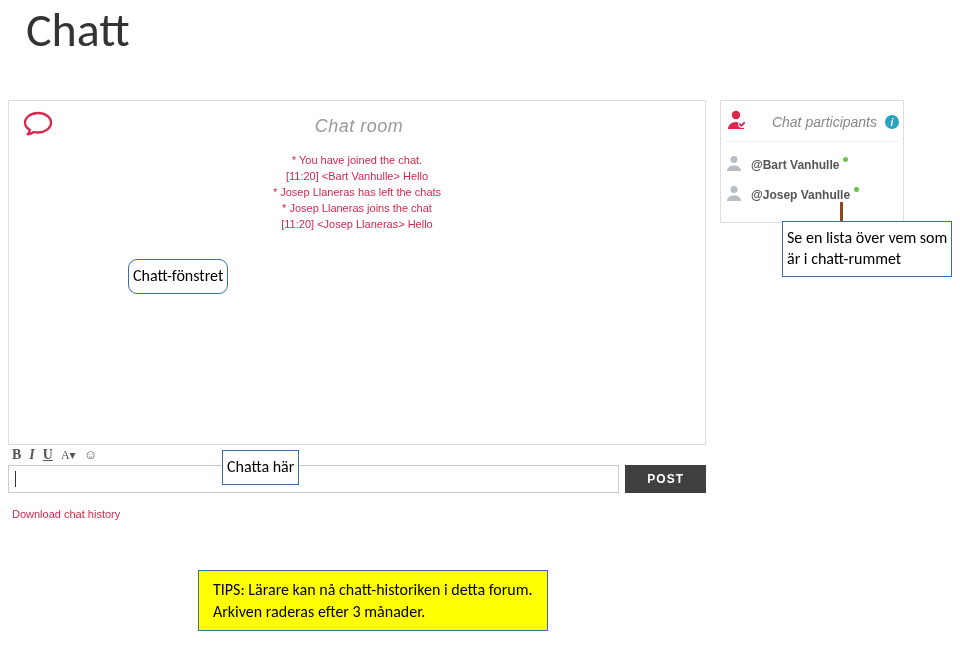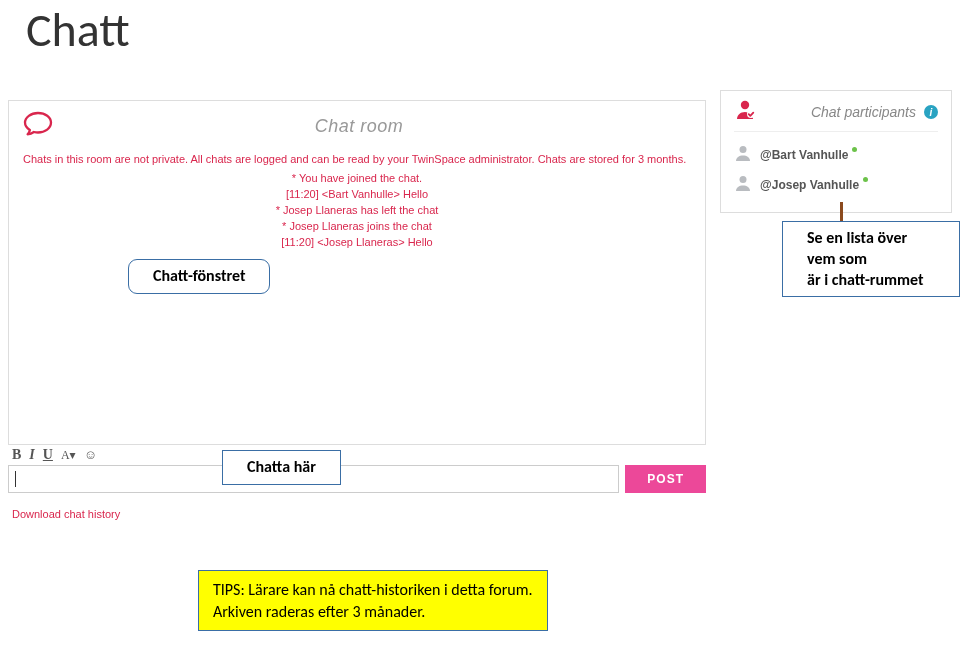--- a/index.html
+++ b/index.html
@@ -54,26 +54,26 @@
     margin-bottom: 6px;
   }
   .chat-log {
     font-size: 11px;
     color: #d9264d;
     line-height: 1.45;
     text-align: center;
   }
   .participants-panel {
     position: absolute;
-    top: 90px;
+    top: 100px;
     left: 720px;
-    width: 232px;
+    width: 184px;
     border: 1px solid #ddd;
     background: #fff;
-    padding: 8px 13px 12px;
+    padding: 8px 4px 12px;
   }
   .participants-header {
     display: flex;
     align-items: center;
     border-bottom: 1px solid #eee;
     padding-bottom: 6px;
     margin-bottom: 8px;
   }
   .participants-icon {
     color: #d9264d;
@@ -123,26 +123,25 @@
     margin-left: 4px;
     display: inline-block;
     position: relative;
     top: -6px;
   }
 
   .callout {
     position: absolute;
     background: #fff;
     border: 1px solid #3a6ea5;
-    padding: 6px 24px;
+    padding: 6px 4px;
     font-family: Calibri, Arial, sans-serif;
     font-size: 16px;
     color: #000;
     line-height: 1.3;
-    font-weight: bold;
   }
   .callout-1 { top: 259px; left: 128px; border-radius: 9px; }
   .callout-2 { top: 221px; left: 782px; }
   .callout-3 { top: 450px; left: 222px; }
 
   .connector {
     position: absolute;
     background: #8b4a1e;
     width: 3px;
   }
@@ -182,21 +181,21 @@
     color: #333;
     display: flex;
     align-items: center;
   }
   .cursor-bar {
     width: 1px;
     height: 16px;
     background: #333;
   }
   .post-button {
-    background: #ec4899;
+    background: #404040;
     color: #fff;
     font-size: 12px;
     font-weight: bold;
     letter-spacing: 1px;
     padding: 0 22px;
     display: flex;
     align-items: center;
     border: none;
     cursor: pointer;
     margin-left: 6px;
@@ -230,25 +229,24 @@
 
 <div class="chat-panel">
   <div class="chat-panel-header">
     <span class="chat-bubble-icon">
       <svg width="30" height="26" viewBox="0 0 30 26">
         <path d="M15 2C7.8 2 2 6.3 2 11.6c0 3 1.9 5.7 4.9 7.4-.3 1.5-1.1 3.1-2.3 4.3 2.4-.1 4.6-1 6.3-2.3 1.3.3 2.6.5 4.1.5 7.2 0 13-4.3 13-9.9S22.2 2 15 2z" fill="none" stroke="#d9264d" stroke-width="2.3" stroke-linejoin="round"></path>
       </svg>
     </span>
     <span class="chat-room-title">Chat room</span>
   </div>
-  <div class="privacy-notice">Chats in this room are not private. All chats are logged and can be read by your TwinSpace administrator. Chats are stored for 3 months.</div>
   <div class="chat-log">
     <div>* You have joined the chat.</div>
     <div>[11:20] &lt;Bart Vanhulle&gt; Hello</div>
-    <div>* Josep Llaneras has left the chat</div>
+    <div>* Josep Llaneras has left the chats</div>
     <div>* Josep Llaneras joins the chat</div>
     <div>[11:20] &lt;Josep Llaneras&gt; Hello</div>
   </div>
 </div>
 
 <div class="participants-panel">
   <div class="participants-header">
     <span class="participants-icon">
       <svg width="22" height="22" viewBox="0 0 22 22">
         <circle cx="11" cy="6" r="4.2" fill="#d9264d"></circle>

